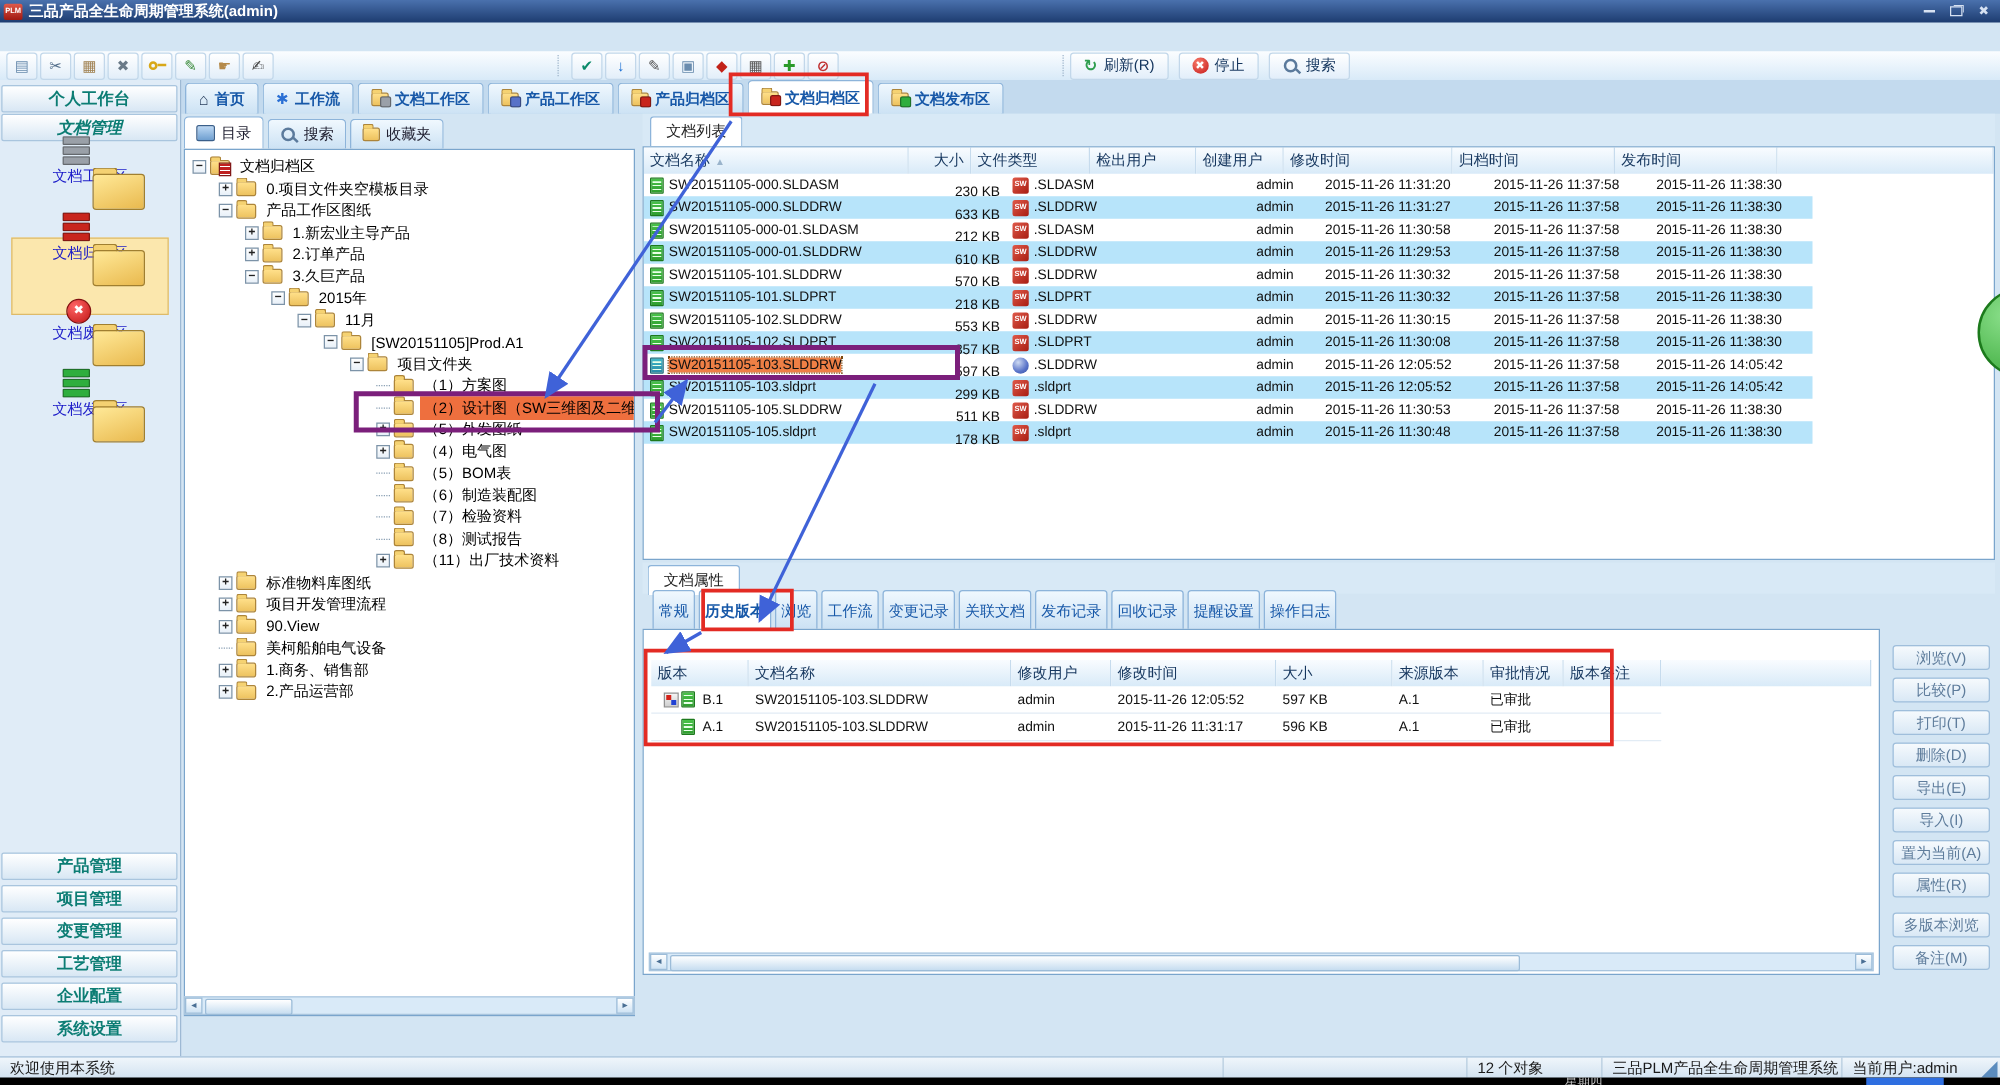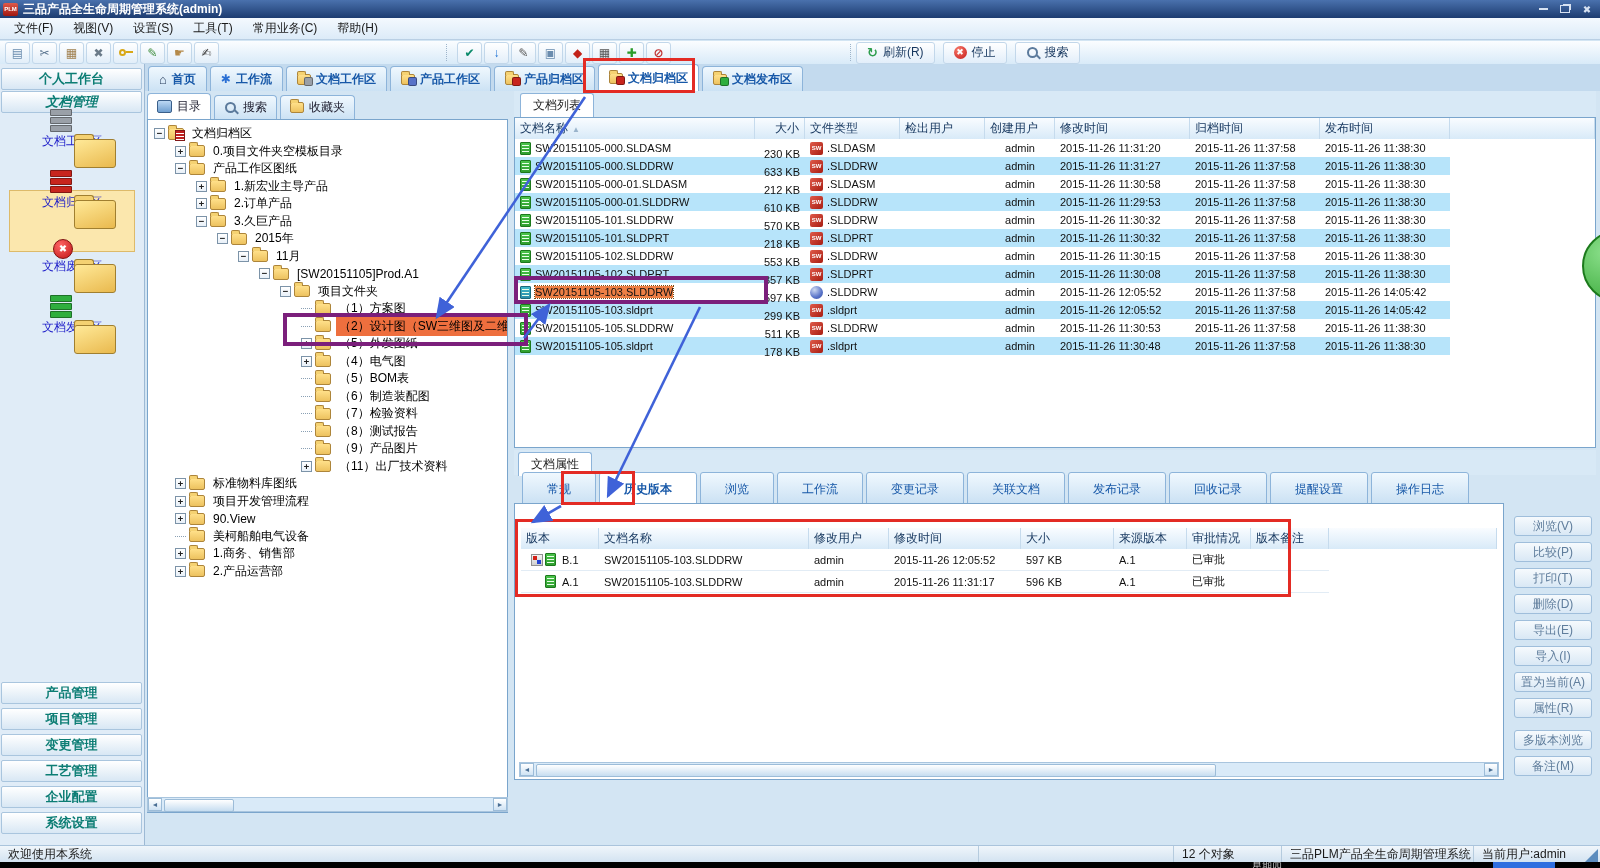--- a/index.html
+++ b/index.html
@@ -125,21 +125,21 @@
     background:repeating-linear-gradient(#e8ffe8 0 1px,transparent 1px 3px);}
   .pg.blue{background:linear-gradient(#3fb9c9,#2a8ba8);border-color:#1a6a7a;}
   .sw{width:13px;height:13px;flex:none;border-radius:2px;background:linear-gradient(135deg,#e05a4a,#a81d12);
     color:#fff;font-size:6px;font-weight:bold;display:inline-flex;align-items:center;justify-content:center;font-style:normal;}
   .sphere{width:13px;height:13px;flex:none;border-radius:50%;
     background:radial-gradient(circle at 35% 30%,#cdd9f2,#5872c8 60%,#35509e);}
   
   .dp-strip{position:absolute;left:514px;top:450px;width:1082px;height:25px;background:#d8e9f6;}
   .subtabs{position:absolute;left:514px;top:475px;width:1082px;height:28px;display:flex;gap:3px;
     align-items:center;padding-left:8px;box-sizing:border-box;}
-  .sub-tab{display:flex;align-items:center;justify-content:center;padding:0 24px;height:34px;
+  .sub-tab{display:flex;align-items:center;justify-content:center;padding:0 4px;height:34px;
     background:linear-gradient(#f0f8fe,#c9e0f3);border:1px solid #8db4da;border-radius:3px;color:#1758a8;box-sizing:border-box;}
   .sub-tab.active{background:#fff;font-weight:bold;}
   .dp-box{position:absolute;left:514px;top:503px;width:990px;height:277px;background:#fff;
     border:1px solid #7aa5cc;box-sizing:border-box;overflow:hidden;}
   .hv-table{position:absolute;left:6px;top:24px;right:6px;}
   .hvrow{display:flex;height:21px;align-items:center;font-size:11px;border-bottom:1px solid #e2ecf5;width:808px;}
   .vicons{width:32px;flex:none;display:flex;gap:2px;justify-content:flex-end;align-items:center;padding-right:2px;box-sizing:border-box;}
   .mini-rb{width:12px;height:12px;flex:none;background:linear-gradient(#f4f4f4,#cfcfcf);border:1px solid #909090;position:relative;box-sizing:border-box;}
   .mini-rb:before{content:"";position:absolute;left:1px;top:1px;width:4px;height:4px;background:#d42218;}
   .mini-rb:after{content:"";position:absolute;right:1px;bottom:1px;width:4px;height:4px;background:#2242d4;}
@@ -178,28 +178,20 @@
       <span class="wb wb-min">
           <i></i>
         </span>
       <span class="wb wb-restore">
           <i></i>
         </span>
       <span class="wb wb-close">✖</span>
     </span>
   </div>
 
-  <div class="menubar" id="mb">
-      <div class="menu-item">文件(F)</div>
-      <div class="menu-item">视图(V)</div>
-      <div class="menu-item">设置(S)</div>
-      <div class="menu-item">工具(T)</div>
-      <div class="menu-item">常用业务(C)</div>
-      <div class="menu-item">帮助(H)</div>
-    </div>
 
   <div class="toolbar">
     <span class="tb-group" id="tg1">
         <span class="tb-icon">
           <i style="color: rgb(106, 140, 174);">▤</i>
         </span>
         <span class="tb-icon">
           <i style="color: rgb(85, 112, 140);">✂</i>
         </span>
         <span class="tb-icon">
@@ -441,25 +433,20 @@
           <span class="dash"></span>
           <span class="fld"></span>
           <span class="tlabel">（7）检验资料</span>
         </div>
         <div class="tnode" style="padding-left: 153px;">
           <span class="dash"></span>
           <span class="fld"></span>
           <span class="tlabel">（8）测试报告</span>
         </div>
         <div class="tnode" style="padding-left: 153px;">
-          <span class="dash"></span>
-          <span class="fld"></span>
-          <span class="tlabel">（9）产品图片</span>
-        </div>
-        <div class="tnode" style="padding-left: 153px;">
           <span class="exp">+</span>
           <span class="fld"></span>
           <span class="tlabel">（11）出厂技术资料</span>
         </div>
         <div class="tnode" style="padding-left: 27px;">
           <span class="exp">+</span>
           <span class="fld"></span>
           <span class="tlabel">标准物料库图纸</span>
         </div>
         <div class="tnode" style="padding-left: 27px;">
@@ -495,21 +482,21 @@
     <span class="hs-arrow">►</span>
   </div>
 
   <div class="dl-strip">
     <span class="pane-tab" style="left:6px;top:2px">
       <span>文档列表</span>
     </span>
   </div>
   <div class="dl-box">
     <div class="gridhead" id="dlh">
-        <span class="hcell" style="width: 240px;"><span>文档名称</span><span class="sortasc">▲</span></span>
+        <span class="hcell" style="width: 212px;"><span>文档名称</span><span class="sortasc">▲</span></span>
         <span class="hcell" style="width: 50px; text-align: right;"><span>大小</span></span>
         <span class="hcell" style="width: 95px;"><span>文件类型</span></span>
         <span class="hcell" style="width: 85px;"><span>检出用户</span></span>
         <span class="hcell" style="width: 70px;"><span>创建用户</span></span>
         <span class="hcell" style="width: 135px;"><span>修改时间</span></span>
         <span class="hcell" style="width: 130px;"><span>归档时间</span></span>
         <span class="hcell" style="width: 130px;"><span>发布时间</span></span>
         <span class="hcell hfill"></span>
       </div>
     <div id="dlr">

